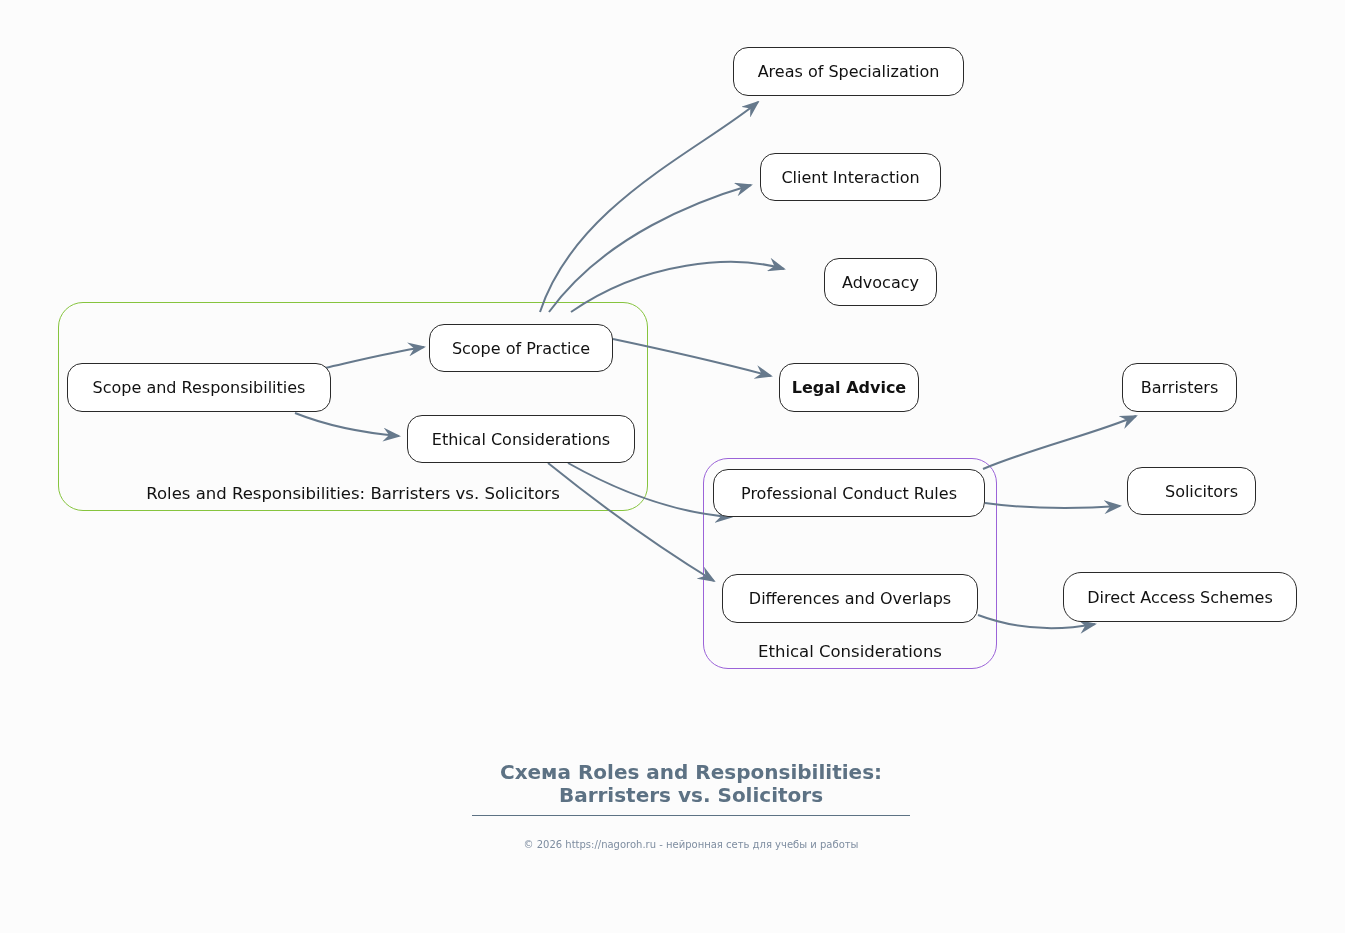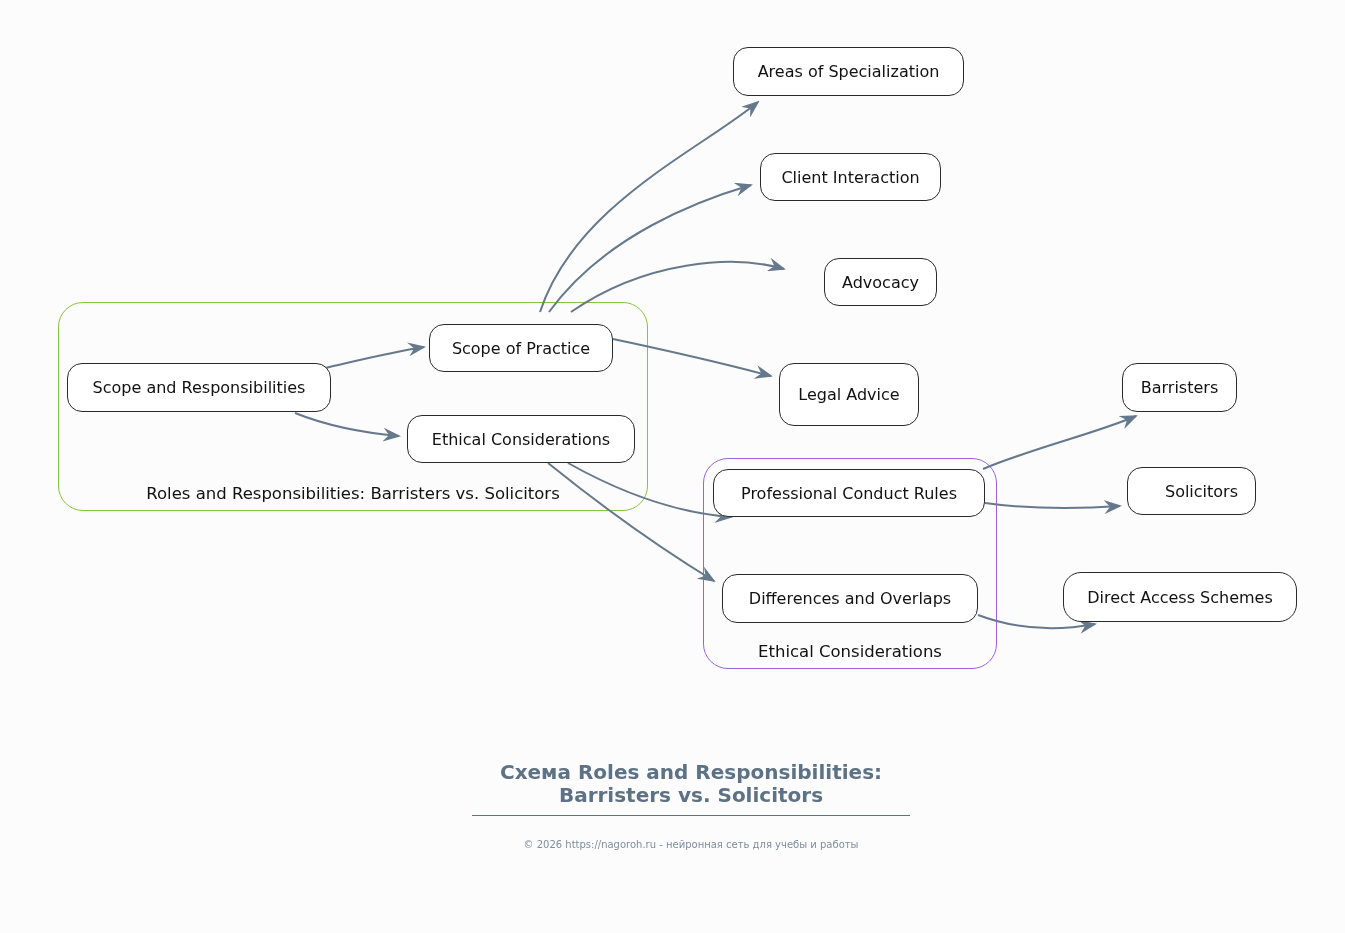--- a/index.html
+++ b/index.html
@@ -68,21 +68,21 @@
     font-size: 16px;
     color: var(--node-text);
     white-space: nowrap;
     z-index: 10;
     box-sizing: border-box;
   }
   
   .n-areas      { left: 733px;  top: 47px;  width: 231px; height: 49px; }
   .n-client     { left: 760px;  top: 153px; width: 181px; height: 48px; }
   .n-advocacy   { left: 824px;  top: 258px; width: 113px; height: 48px; }
-  .n-legal      { left: 779px;  top: 363px; width: 140px; height: 63px; }
+  .n-legal      { left: 779px;  top: 363px; width: 140px; height: 49px; font-weight: bold; }
   .n-scope      { left: 429px;  top: 312px; width: 184px; height: 48px; margin-top: 12px; }
   .n-roles      { left: 67px;   top: 363px; width: 264px; height: 49px; }
   .n-ethical    { left: 407px;  top: 415px; width: 228px; height: 48px; }
   .n-pcr        { left: 713px;  top: 469px; width: 272px; height: 48px; }
   .n-dno        { left: 722px;  top: 574px; width: 256px; height: 49px; }
   .n-barristers { left: 1122px; top: 363px; width: 115px; height: 49px; }
   .n-solicitors { left: 1127px; top: 467px; width: 129px; height: 48px; padding-left: 20px; }
   .n-das        { left: 1063px; top: 572px; width: 234px; height: 50px; border-radius: 18px; }
   .g-green  { left: 58px;  top: 302px; width: 588px; height: 207px; }
   .g-purple { left: 703px; top: 458px; width: 292px; height: 209px; }

